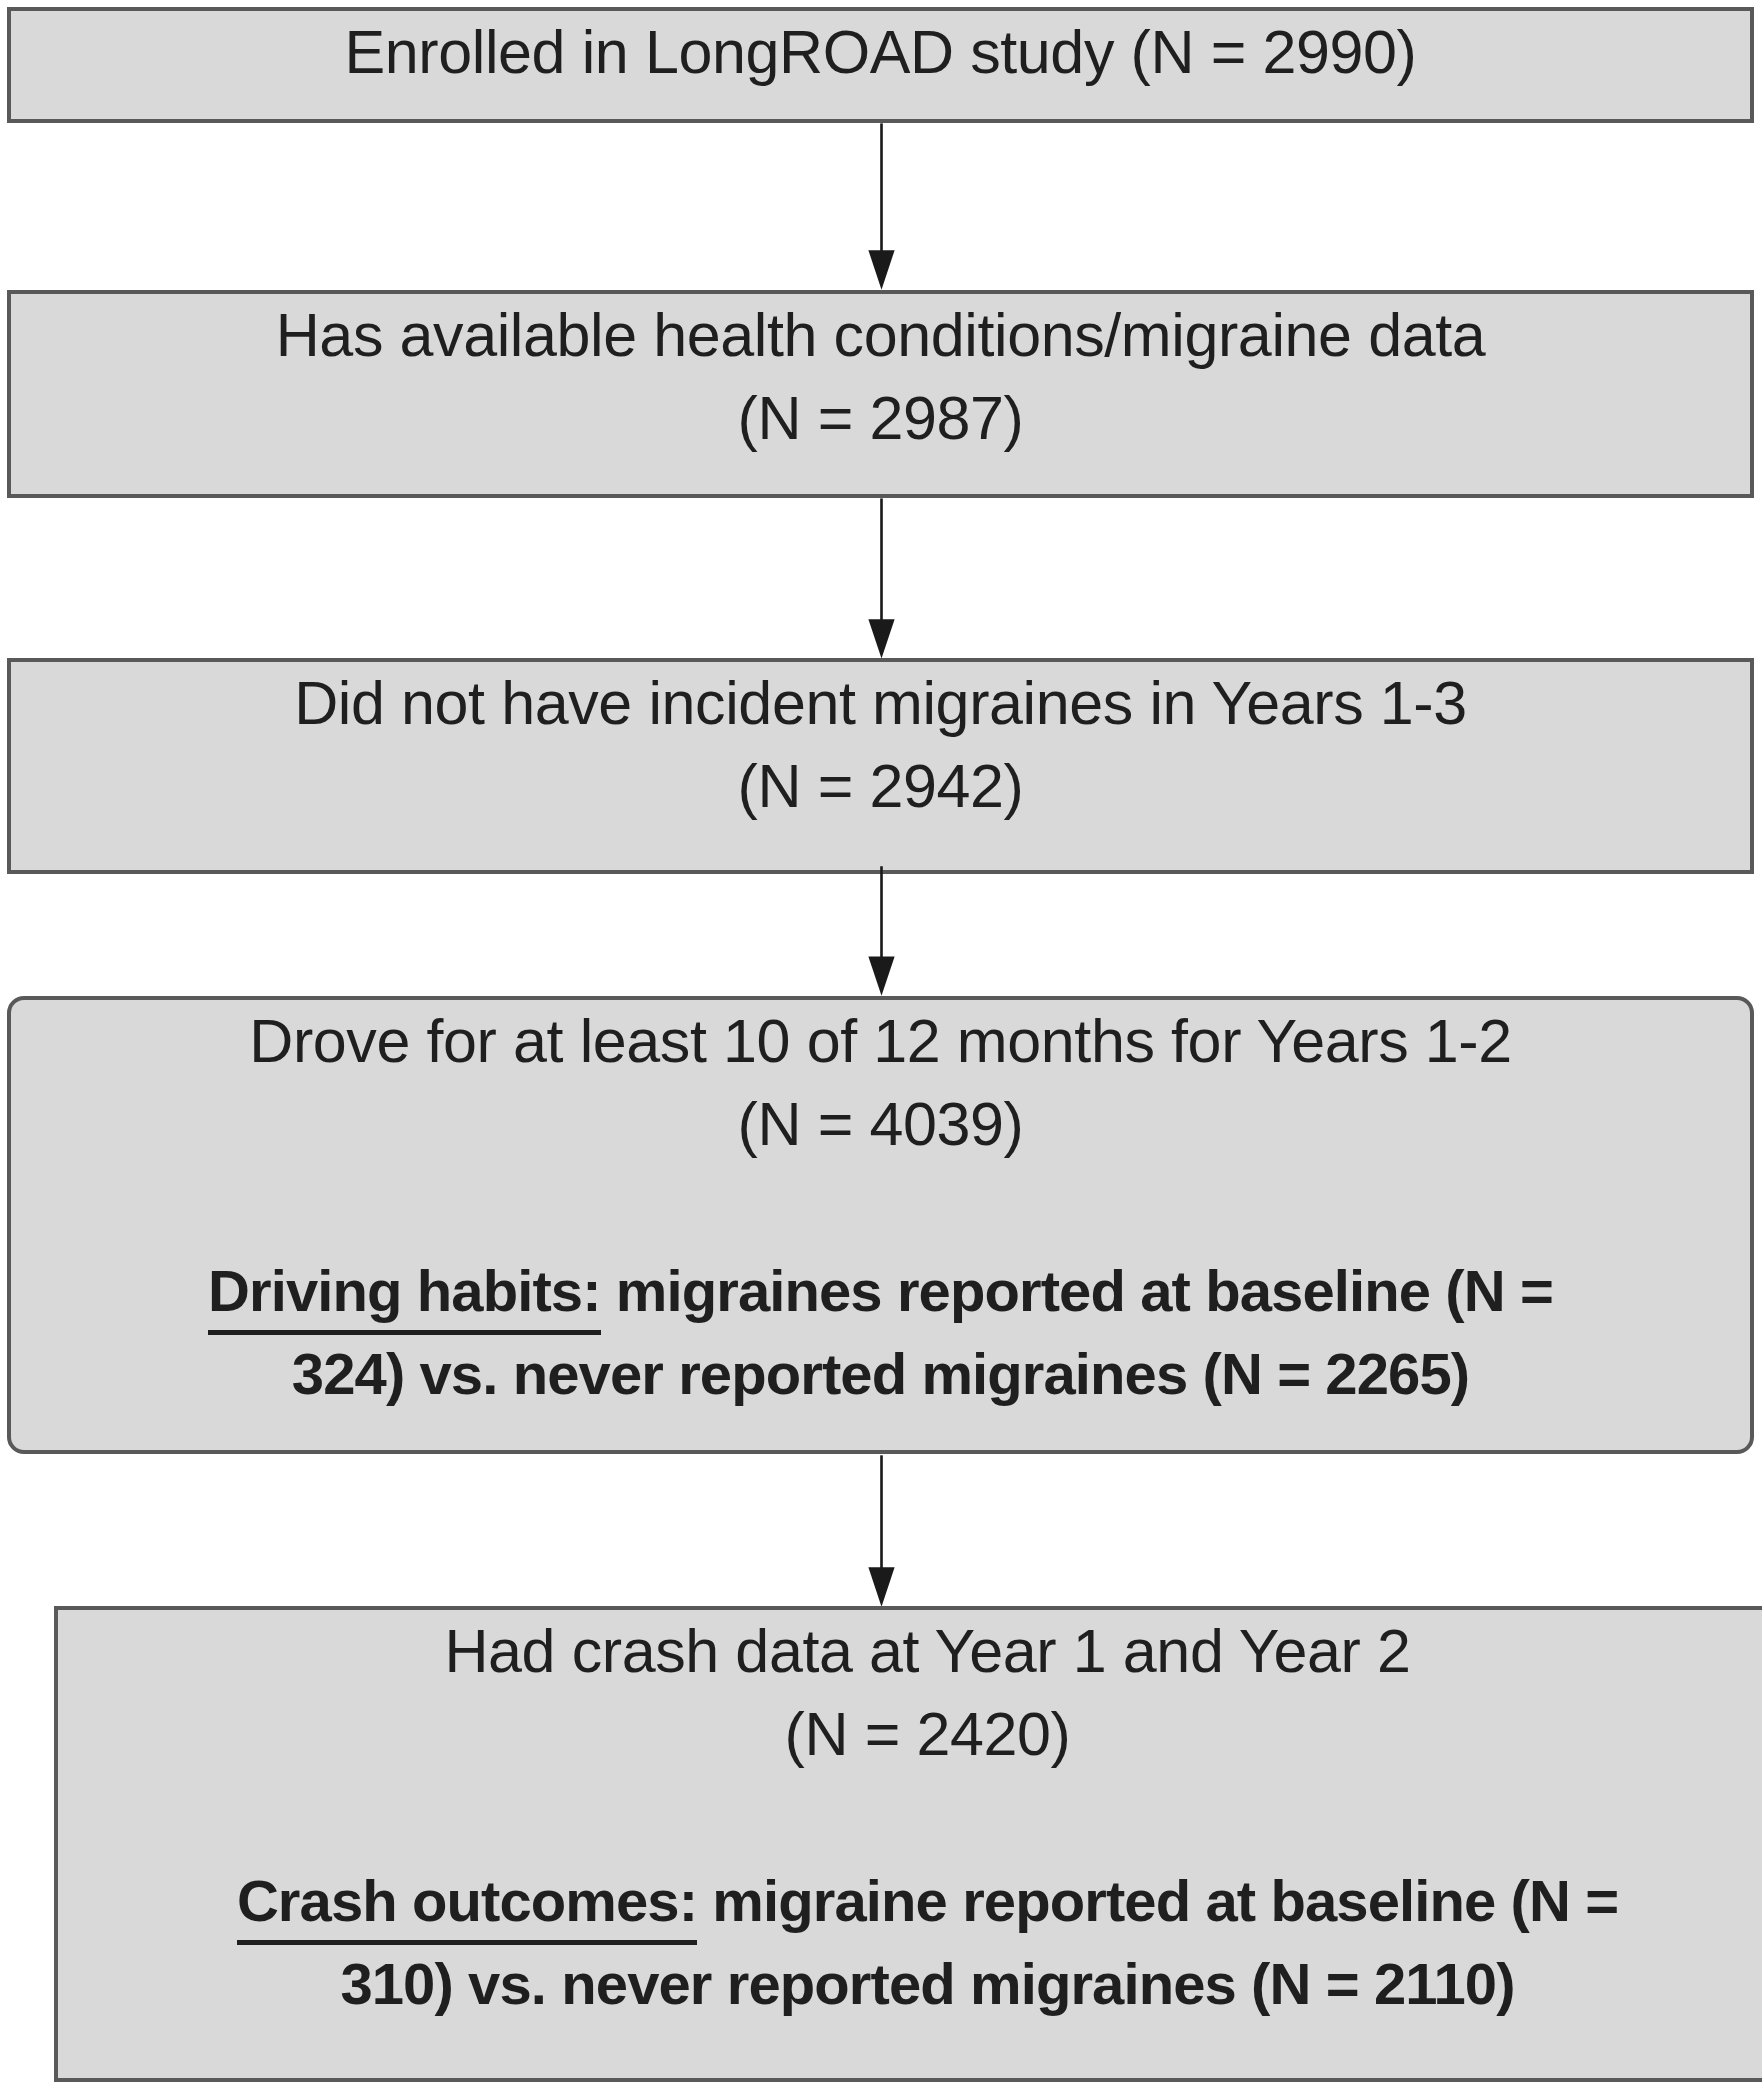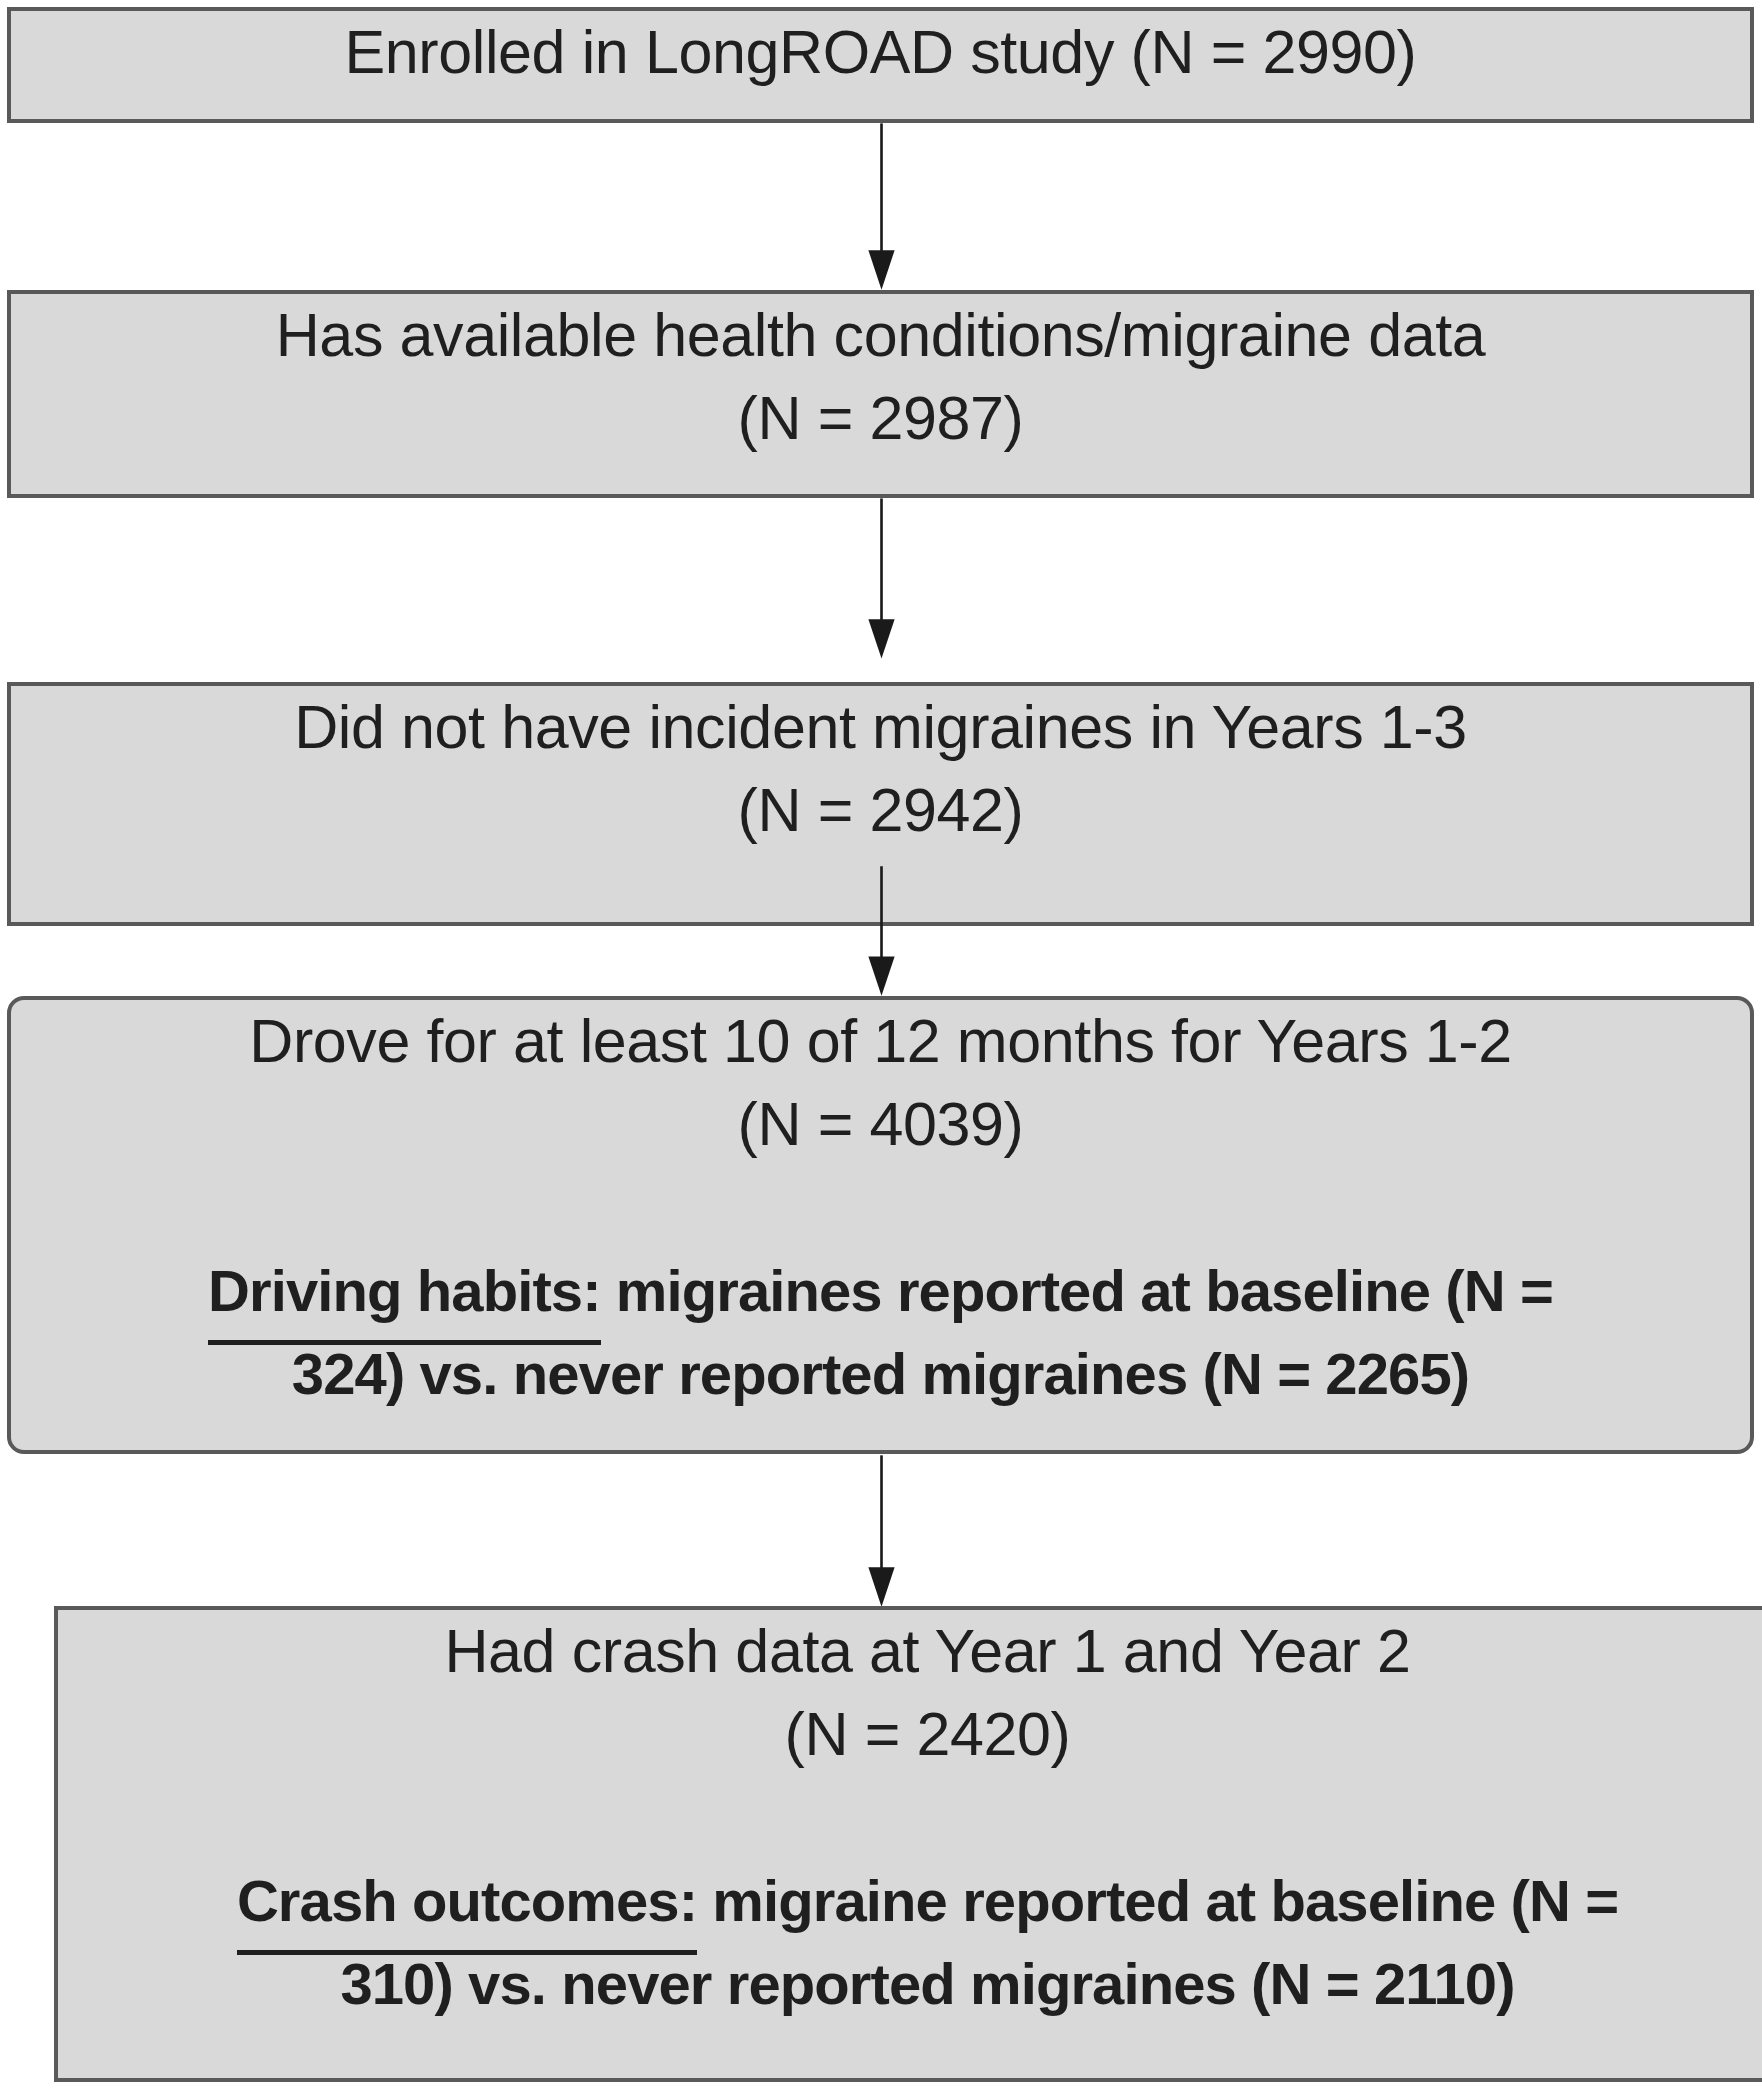--- a/index.html
+++ b/index.html
@@ -30,37 +30,37 @@
     flex-direction: column;
     align-items: center;
     text-align: center;
     font-size: 61px;
     line-height: 83px;
     letter-spacing: -0.4px;
     padding: 0 26px;
   }
   .box-1 { top: 7px;    height: 116px; }
   .box-2 { top: 290px;  height: 208px; }
-  .box-3 { top: 682px;  height: 244px; }
+  .box-3 { top: 658px;  height: 216px; }
   .box-4 { top: 996px; height: 458px; border-radius: 17px; }
   .box-5 { top: 1606px; height: 476px; margin-left: 47px; }
 
   .box-line { display: block; }
 
   .spacer-line { height: 83px; }
 
   .subgroup-note {
     font-weight: bold;
     font-size: 58px;
     line-height: 83px;
     letter-spacing: -0.9px;
   }
   .subgroup-label {
     border-bottom: 5.3px solid #1f1f1f;
-    padding-bottom: 17px;
+    padding-bottom: 7px;
   }
 
   .flow-arrow {
     position: absolute;
     left: 864px;
     width: 35px;
     display: block;
   }
   .arrow-1 { top: 123px;  height: 167px; }
   .arrow-2 { top: 498px;  height: 161px; }

